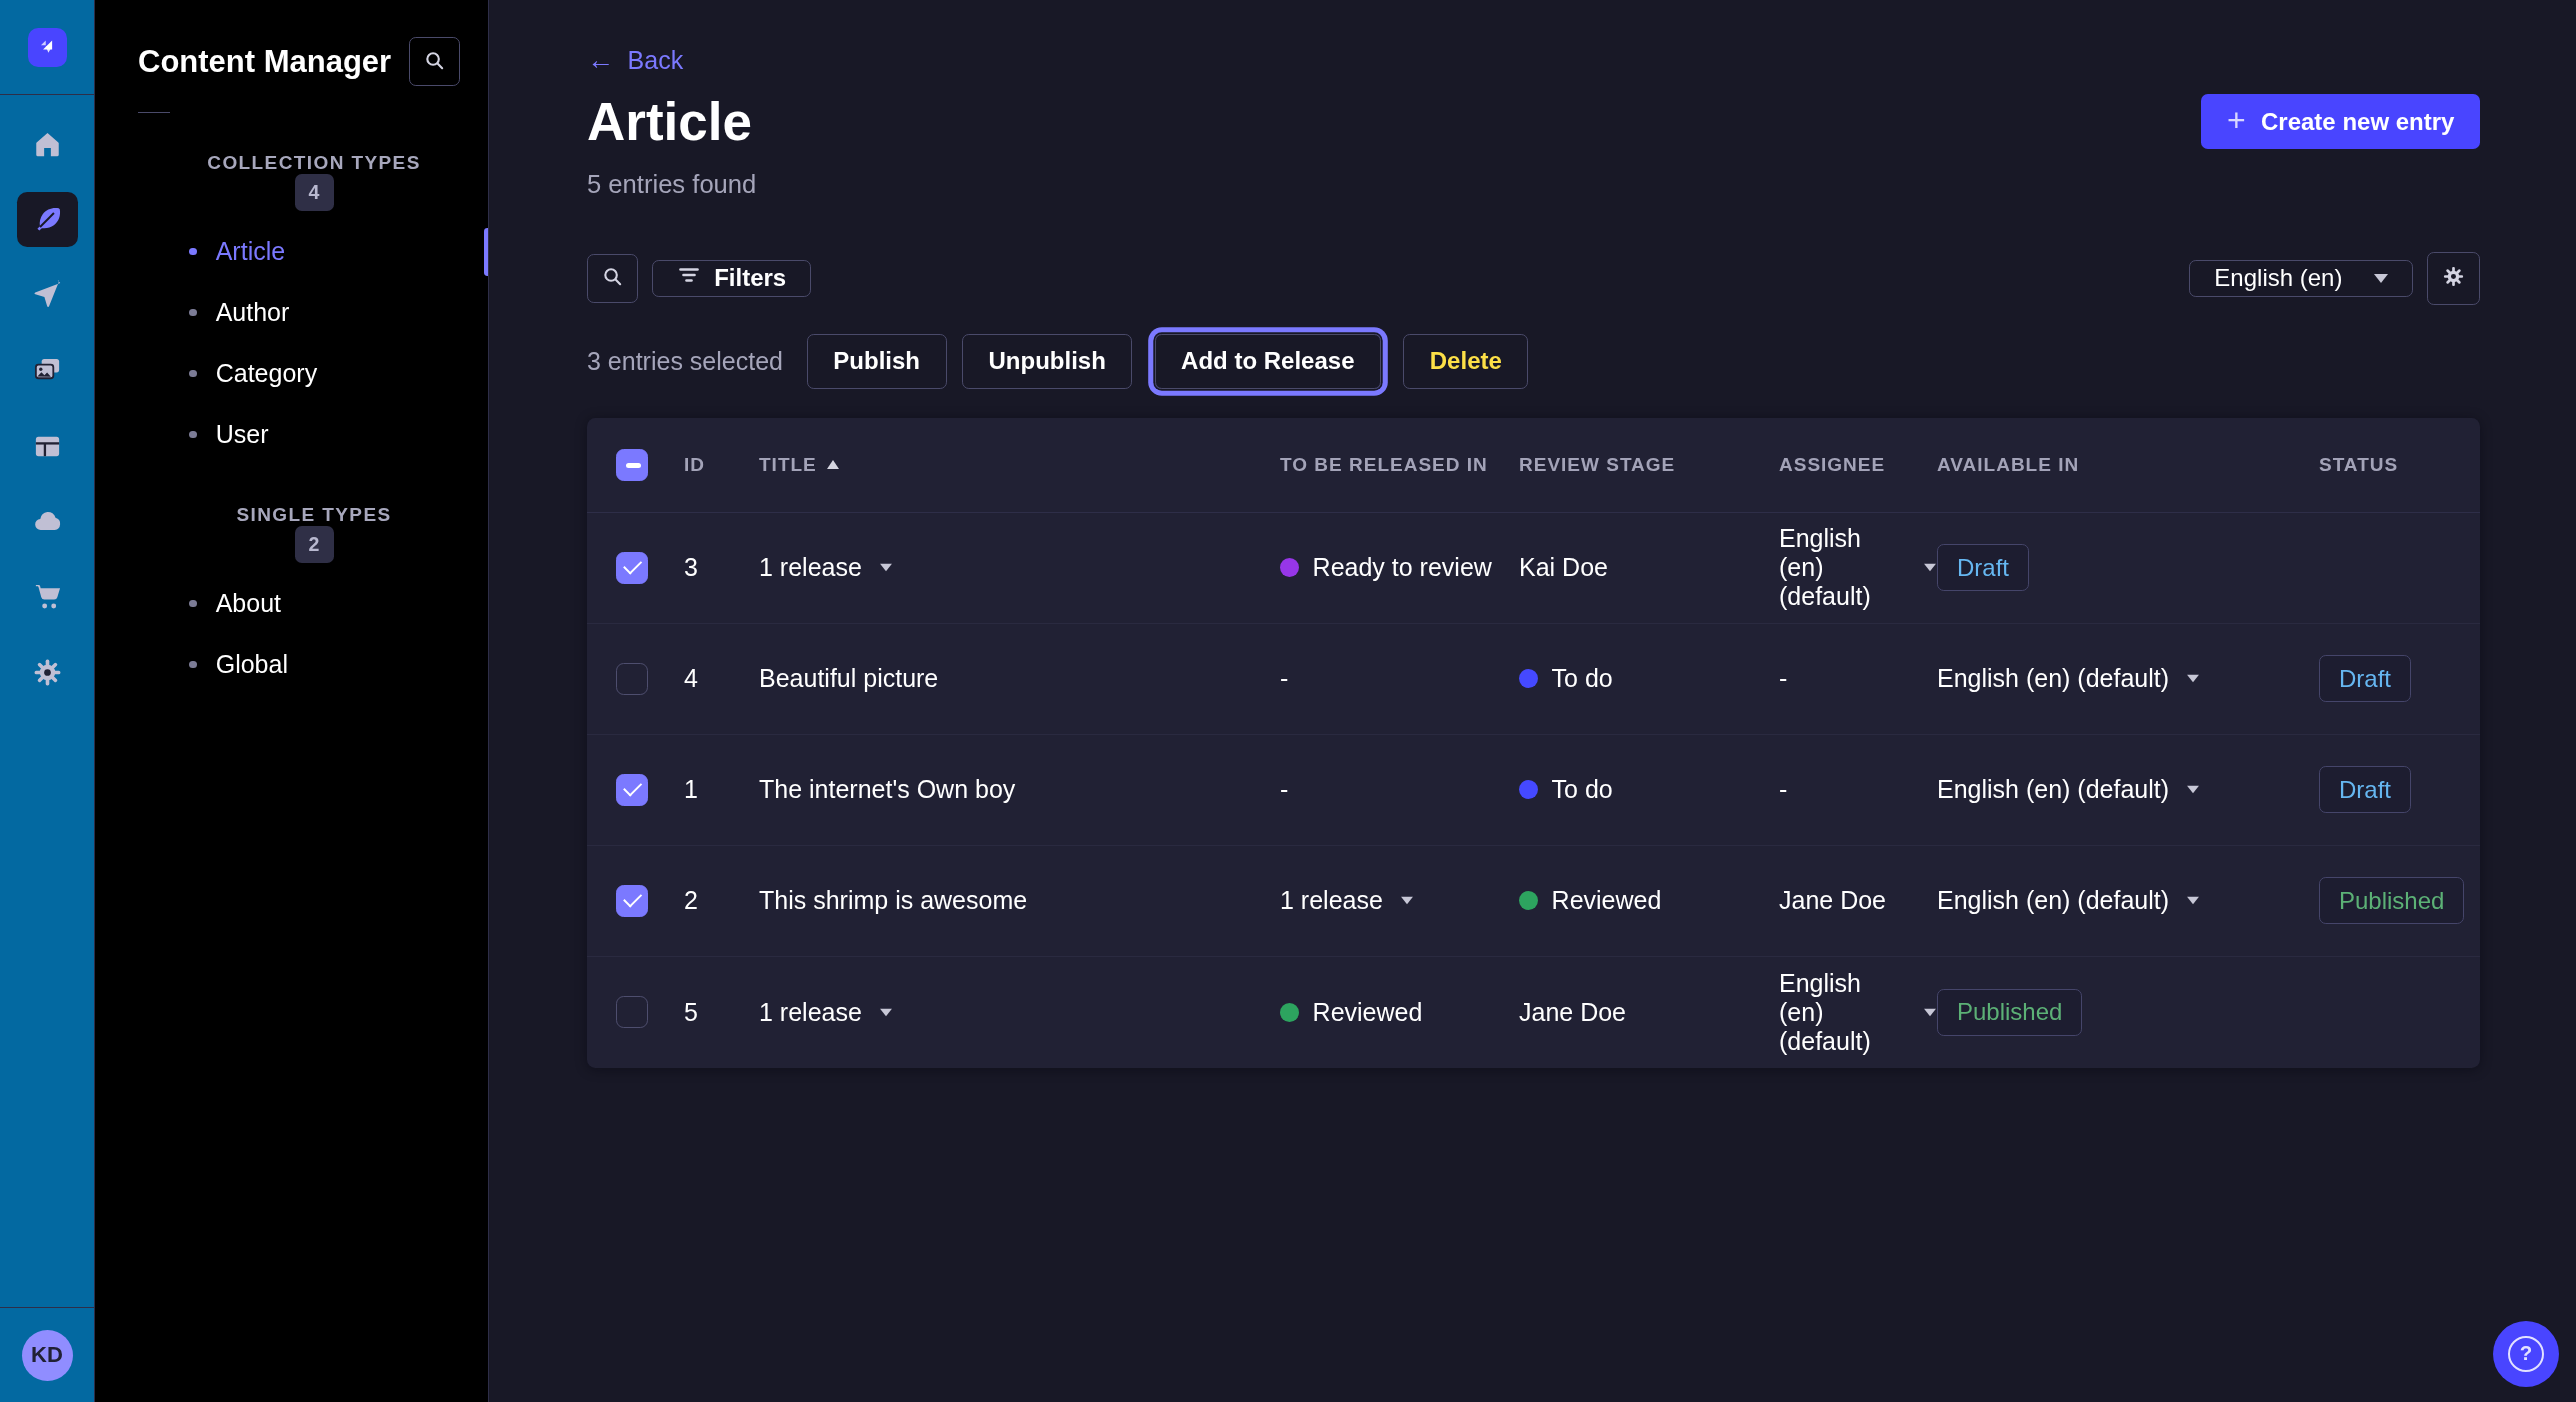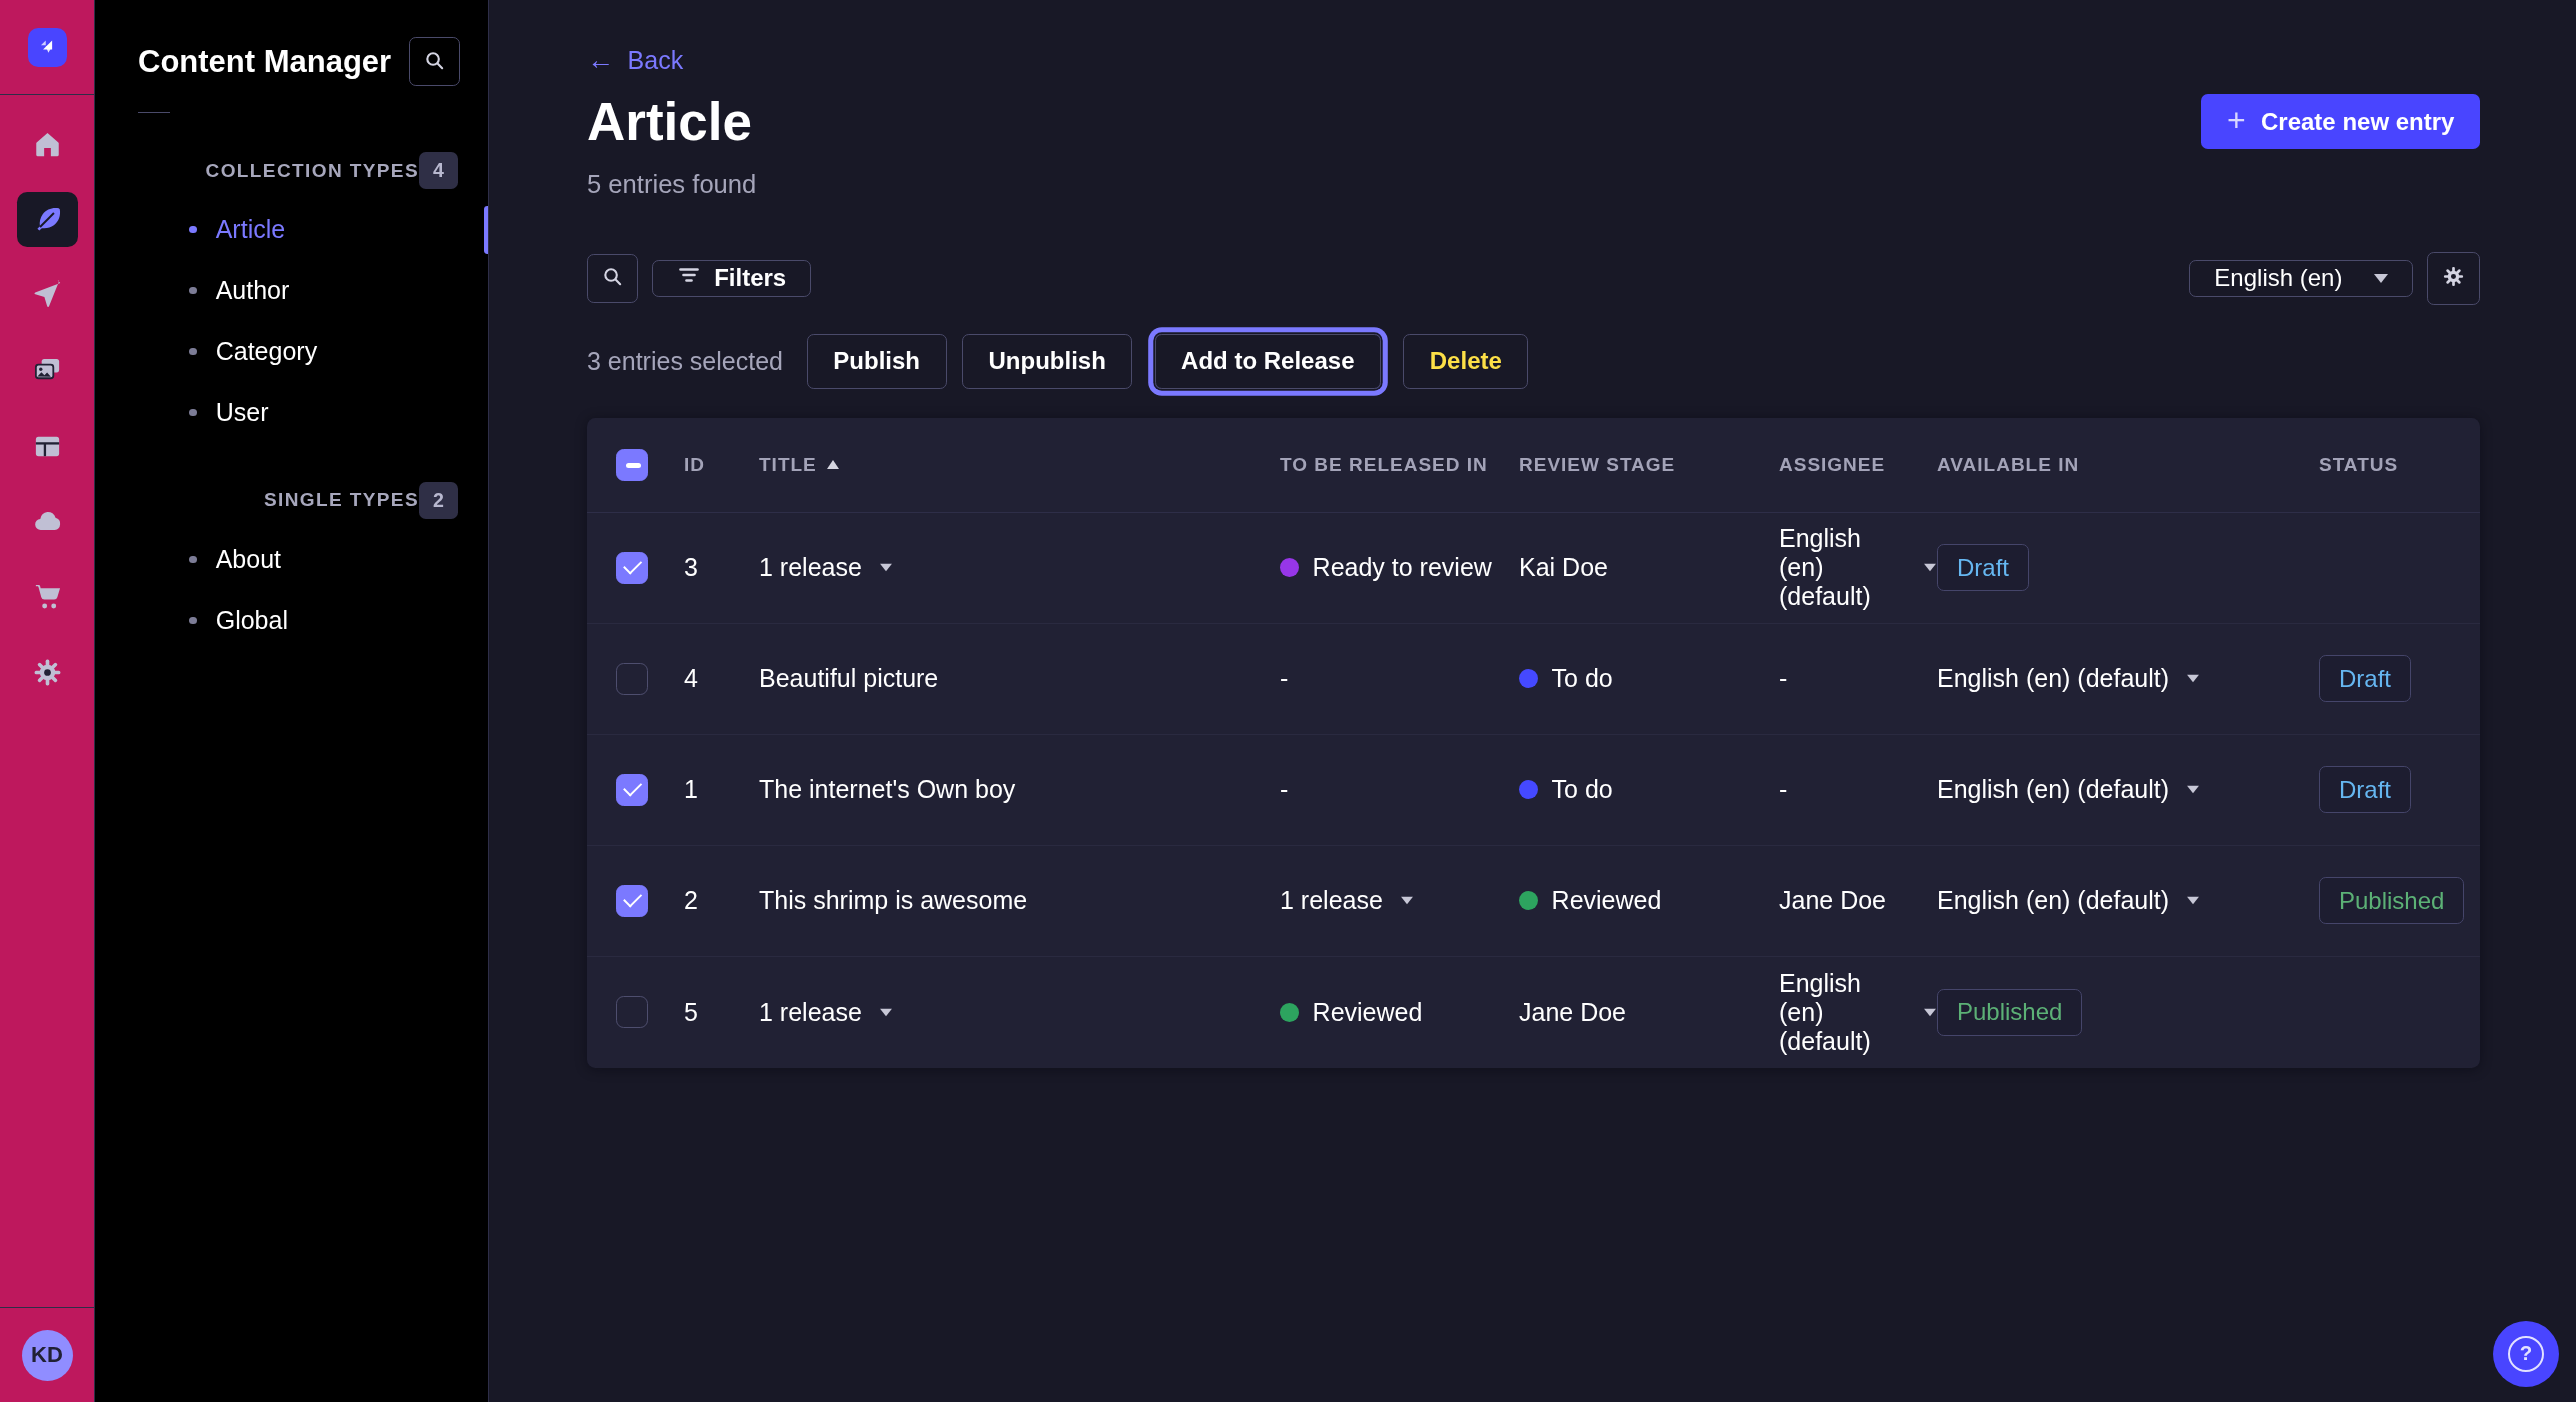--- a/index.html
+++ b/index.html
@@ -5,41 +5,41 @@
   * { box-sizing: border-box; margin: 0; padding: 0; }
   html, body { width: 2576px; height: 1402px; overflow: hidden; }
   body {
     font-family: "Liberation Sans", sans-serif;
     background: #181826;
     color: #ffffff;
     display: flex;
   }
   
   .rail {
-    width: 95px; background: #be185d; border-right: 0.9px solid #2e2e48;
+    width: 95px; background: #0369a1; border-right: 0.9px solid #2e2e48;
     display: flex; flex-direction: column; flex-shrink: 0;
   }
   .rail-logo { height: 95px; display: flex; align-items: center; justify-content: center; border-bottom: 0.9px solid #2e2e48; }
   .logo-box { width: 39px; height: 39px; border-radius: 10.2px; background: #4945ff; display: flex; align-items: center; justify-content: center; cursor: pointer; }
   .logo-box svg { width: 25.6px; height: 25.6px; }
   .rail-nav { display: flex; flex-direction: column; align-items: center; padding-top: 22px; gap: 20.4px; flex: 1; }
   .rail-item { width: 61px; height: 55px; border-radius: 10.2px; display: flex; align-items: center; justify-content: center; cursor: pointer; color: #c0bfd4; }
   .rail-item svg { width: 31px; height: 31px; }
   .rail-item.active { background: #181826; color: #7b79ff; }
   .rail-footer { height: 95px; border-top: 0.9px solid #2e2e48; display: flex; align-items: center; justify-content: center; }
   .avatar { width: 51px; height: 51px; border-radius: 50%; background: #908dff; color: #212134; font-size: 22px; font-weight: 700; display: flex; align-items: center; justify-content: center; cursor: pointer; }
   
   .subnav { width: 394px; background: #000000; border-right: 0.9px solid #2e2e48; flex-shrink: 0; position: relative; }
   .subnav-head { padding: 37px 28px 0 43px; display: flex; align-items: center; justify-content: space-between; }
   .subnav-title { font-size: 31px; font-weight: 700; }
   .sq-btn { width: 51px; height: 49px; border-radius: 6.8px; border: 0.9px solid #4a4a6a; background: transparent; display: flex; align-items: center; justify-content: center; color: #d4d4e2; cursor: pointer; }
   .sq-btn svg { width: 23px; height: 23px; }
   .subnav-hr { margin: 25.6px 0 0 43px; width: 32px; height: 1.7px; background: #4a4a6a; border: none; }
   .section { margin-top: 39px; }
-  .section-head { padding: 0 30px 0 75px; display: flex; align-items: center; justify-content: flex-end; }
+  .section-head { padding: 0 30px 0 75px; display: flex; align-items: center; justify-content: flex-start; flex-direction: column; }
   .section-label { font-size: 19px; font-weight: 700; letter-spacing: 1.4px; color: #a7a7bc; }
   .count-badge { background: #2f2f46; border-radius: 6.8px; min-width: 39px; padding: 6.8px 0; text-align: center; font-size: 19.6px; font-weight: 700; color: #b8b8cf; }
   .nav-list { margin-top: 10.2px; }
   .nav-item { height: 61px; padding-left: 94px; display: flex; align-items: center; gap: 19px; font-size: 25px; color: #ffffff; cursor: pointer; position: relative; }
   .bullet { width: 7.7px; height: 7.7px; border-radius: 50%; background: #7c7c96; flex-shrink: 0; }
   .nav-item.active { color: #7b79ff; }
   .nav-item.active .bullet { background: #7b79ff; }
   .nav-item.active::after { content: ""; position: absolute; right: 0; top: 6.8px; width: 4.3px; height: 48px; background: #7b79ff; border-radius: 3.4px 0 0 3.4px; }
   
   .main { flex: 1; padding: 46px 96px 0 98px; position: relative; }

